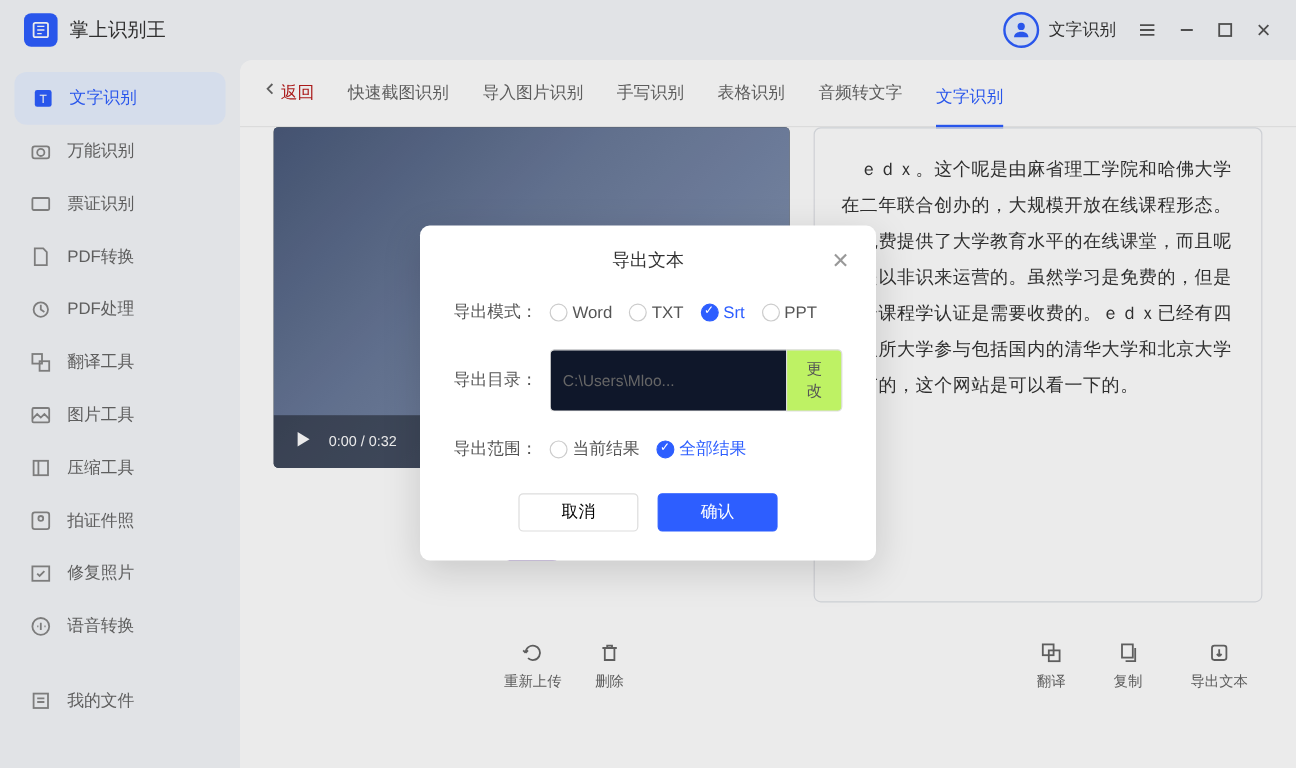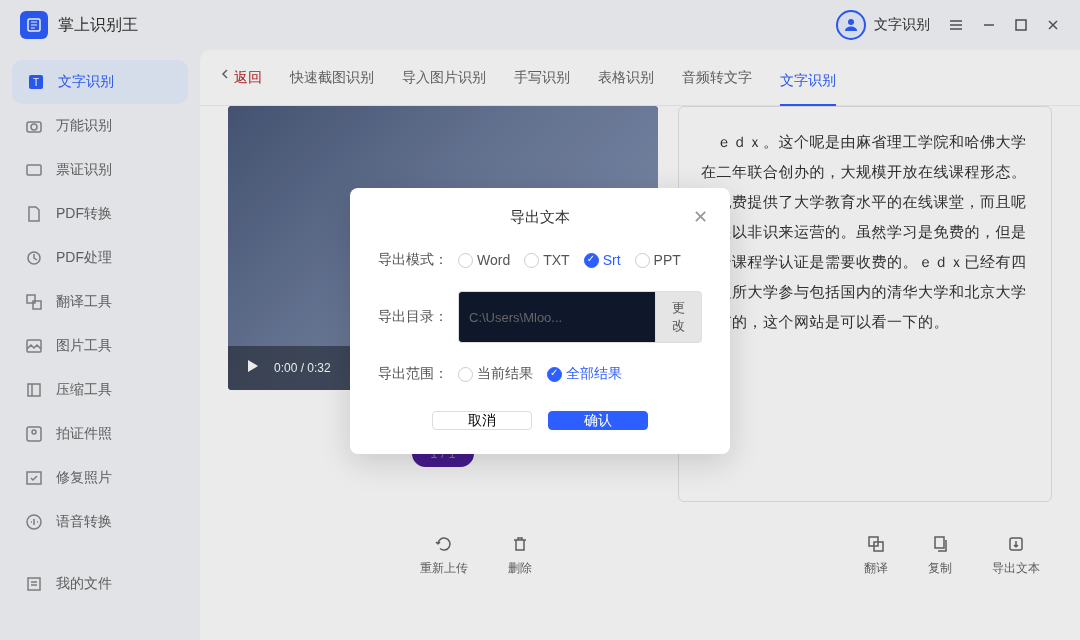--- a/index.html
+++ b/index.html
@@ -35,41 +35,41 @@
 .vctrl{position:absolute;bottom:0;left:0;right:0;height:44px;background:rgba(0,0,0,.4);display:flex;align-items:center;padding:0 16px;gap:14px}
 .play-btn{color:#fff;cursor:pointer}
 .vtime{color:#fff;font-size:12px}
 .vspace{flex:1}
 .vicon{color:#fff;cursor:pointer}
 .pager{display:flex;justify-content:center;margin-top:50px}
 .page-pill{background:#4c1d95;color:#888;padding:6px 18px;border-radius:16px;font-size:13px}
 .result-panel{flex:1;border:1px solid #e0e3e8;border-radius:6px;padding:20px 22px;overflow:hidden}
 .result-text{font-size:15px;color:#333;line-height:2.0;letter-spacing:.5px}
 .footer{display:flex;align-items:center;padding:12px 40px;gap:40px}
-.foot-left{display:flex;gap:40px;margin-left:180px}
+.foot-left{display:flex;gap:28px;margin-left:180px}
 .foot-btn{display:flex;flex-direction:column;align-items:center;gap:6px;color:#666;font-size:12px;cursor:pointer}
 .foot-right{margin-left:auto;display:flex;gap:40px}
 .modal-backdrop{position:absolute;inset:0;background:rgba(0,0,0,.08);display:flex;align-items:flex-start;justify-content:center;padding-top:188px;z-index:50}
 .modal{width:380px;background:#fff;border-radius:8px;box-shadow:0 8px 32px rgba(0,0,0,.15);padding:20px 28px 24px}
 .modal-head{position:relative;text-align:center;margin-bottom:24px}
 .modal-title{font-size:15px;color:#333}
 .modal-close{position:absolute;right:-6px;top:-2px;cursor:pointer;color:#999;font-size:18px}
 .form-row{display:flex;align-items:center;margin-bottom:22px;font-size:14px}
 .form-label{width:80px;color:#555}
 .radios{display:flex;gap:14px}
 .radio{display:flex;align-items:center;gap:4px;cursor:pointer;color:#555}
 .radio-circle{width:15px;height:15px;border:1.5px solid #ccc;border-radius:50%}
 .radio.checked .radio-circle{border-color:#2d5eff;background:#2d5eff;position:relative}
 .radio.checked .radio-circle::after{content:"✓";position:absolute;color:#fff;font-size:10px;left:2px;top:-1px}
 .radio.checked{color:#2d5eff}
 .path-box{display:flex;flex:1}
 .path-input{flex:1;border:1px solid #ddd;border-right:none;border-radius:4px 0 0 4px;padding:7px 10px;font-size:13px;color:#666;background:#0f172a}
-.path-btn{border:1px solid #ddd;border-radius:0 4px 4px 0;padding:7px 12px;background:#e5e5e5;cursor:pointer;font-size:13px;color:#555}
+.path-btn{border:1px solid #ddd;border-radius:0 4px 4px 0;padding:7px 12px;background:#bef264;cursor:pointer;font-size:13px;color:#555}
 .modal-actions{display:flex;gap:16px;justify-content:center;margin-top:28px}
-.btn{width:100px;height:19px;border-radius:4px;font-size:14px;cursor:pointer;border:1px solid #ddd;background:#fff}
+.btn{width:100px;height:32px;border-radius:4px;font-size:14px;cursor:pointer;border:1px solid #ddd;background:#fff}
 .btn.primary{background:#2d5eff;color:#fff;border-color:#2d5eff}
 </style>
 </head>
 <body>
 
 <div class="titlebar">
   <div class="logo">
     <svg viewBox="0 0 24 24" fill="#fff">
         <rect x="4" y="4" width="16" height="16" rx="2" fill="none" stroke="#fff" stroke-width="2"></rect>
         <path d="M8 12h8M8 8h8M8 16h5" stroke="#fff" stroke-width="1.5"></path>

